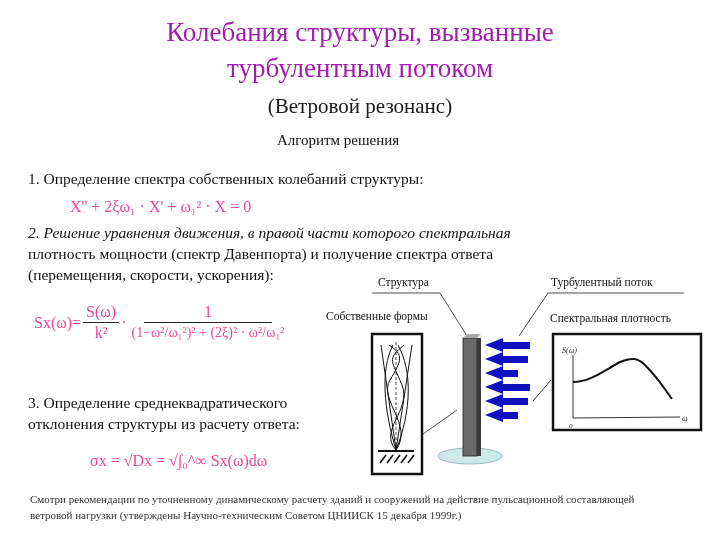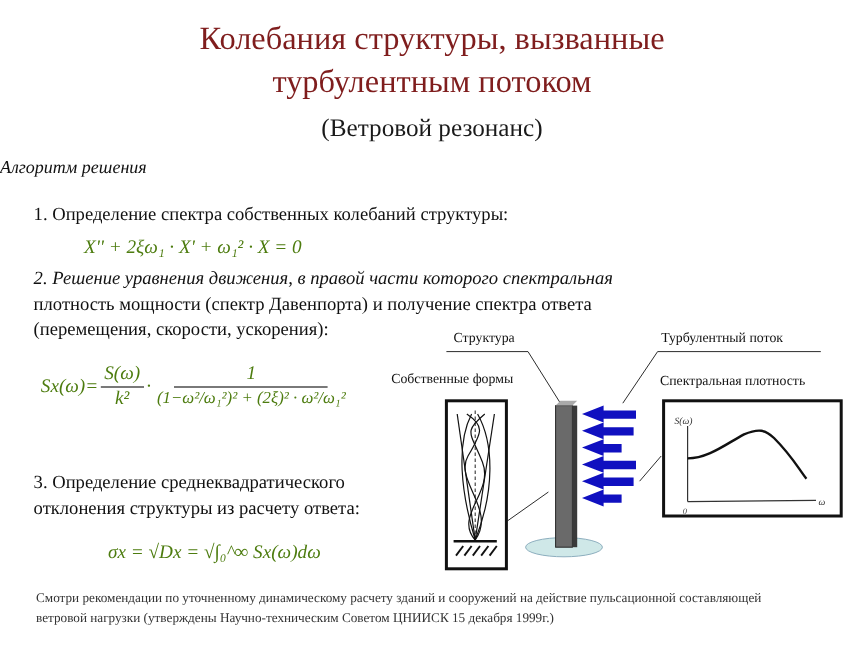--- a/index.html
+++ b/index.html
@@ -1,23 +1,23 @@
 <!DOCTYPE html>
 <html><head>
 <meta charset="utf-8">
 <style>
   html, body { margin:0; padding:0; }
   body { width:720px; height:540px; background:#ffffff; position:relative; overflow:hidden;
          font-family:"Liberation Serif","DejaVu Serif",serif; color:#111; }
   .abs { position:absolute; }
-  .title { left:0; width:720px; text-align:center; color:#7f1d1d; font-size:27px; line-height:36px; }
+  .title { left:0; width:720px; text-align:center; color:#a21caf; font-size:27px; line-height:36px; }
   .subtitle { left:0; width:720px; text-align:center; color:#1a1a1a; font-size:21px; }
-  .algo { left:0; width:676px; text-align:left; font-size:15px;font-style:italic; }
+  .algo { left:0; width:676px; text-align:center; font-size:15px; }
   .step { font-size:15.5px; line-height:21px; color:#111; }
-  .formula { font-family:"Liberation Serif","DejaVu Serif",serif; font-style:italic; font-size:16px; color:#4d7c0f; }
+  .formula { font-family:"Liberation Serif","DejaVu Serif",serif; font-size:16px; color:#ec4899; }
   .small-label { font-size:11.5px; color:#111; }
   .footer { left:30px; width:670px; font-size:11px; line-height:16px; color:#333; }
   .frac { display:inline-flex; flex-direction:column; align-items:center; vertical-align:middle; margin:0 2px; }
   .frac .num { border-bottom:1px solid #222; padding:0 3px; line-height:20px; }
   .frac .den { padding:0 3px; line-height:20px; }
 </style>
 </head>
 <body>
 
 <div class="abs title" style="top:14px;">Колебания структуры, вызванные</div>

